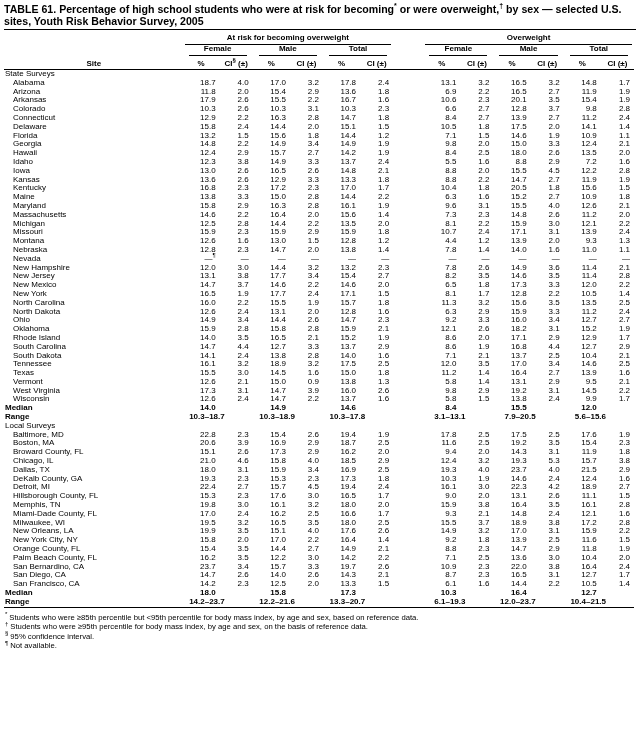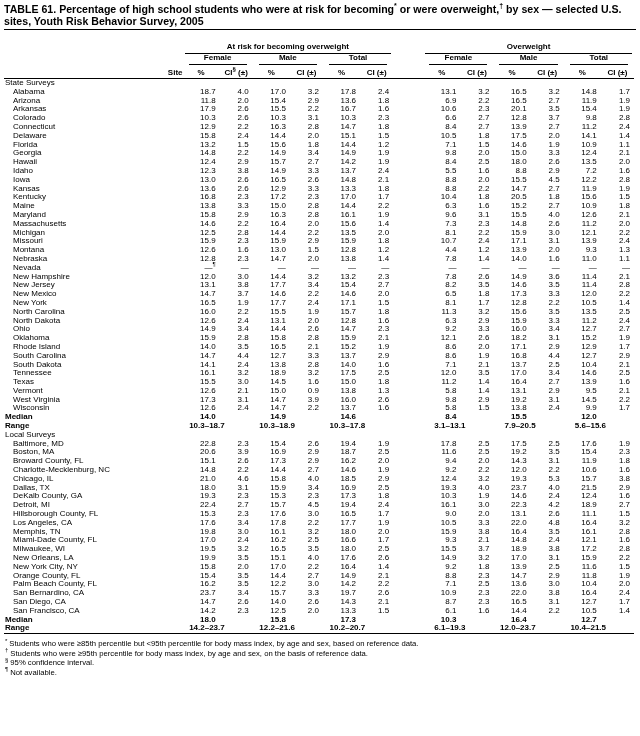--- a/index.html
+++ b/index.html
@@ -4,28 +4,28 @@
 <style>
   html,body{margin:0;padding:0;width:640px;height:736px;overflow:hidden;background:#ffffff;}
   body{font-family:"Liberation Sans","DejaVu Sans",sans-serif;color:#000;}
   .page{padding:3px 4px 0 4px;}
   .title{font-size:10.6px;font-weight:bold;line-height:12px;}
   .title sup{font-size:7px;line-height:0;}
   .title-rule{border-bottom:1px solid #000;margin-top:2px;}
   table{border-collapse:collapse;table-layout:fixed;width:630px;border-bottom:1px solid #000;margin-top:1px;}
   th,td{padding:0;font-size:8px;line-height:8.8px;font-weight:normal;vertical-align:bottom;overflow:visible;}
   thead th{font-weight:bold;}
-  .group-row td,.group-row th{height:23px;}
+  .group-row td,.group-row th{height:14px;}
   .sex-row td,.sex-row th{height:11px;}
   .measure-row th{height:13px;border-bottom:1px solid #000;}
   .u{display:block;border-bottom:1px solid #000;padding-bottom:1px;text-align:center;margin:0 2px;}
   .sexu{margin:0 6px;}
   .measure-cell{text-align:center;white-space:nowrap;}
   .measure-cell sup{font-size:6px;line-height:0;}
-  .site-header{text-align:right;vertical-align:bottom;padding-left:1px;}
+  .site-header{text-align:center;vertical-align:bottom;padding-left:1px;}
   tbody td{height:8.8px;white-space:nowrap;}
   .section-cell{font-weight:normal;padding-left:1px;}
   .site-cell{text-align:left;}
   .indent{padding-left:9px;}
   .summary{font-weight:bold;padding-left:1px;}
   .num{text-align:right;padding-right:4px;}
   .num sup{font-size:6px;line-height:0;}
   .range-val{padding-right:28px;margin-left:36px;}
   .median-row td,.range-row td{font-weight:bold;}
   .footnotes{margin-top:5px;padding-left:1px;}
@@ -777,36 +777,20 @@
           <td class="num">2.0</td>
           <td class="gap"></td>
           <td class="num">9.4</td>
           <td class="num">2.0</td>
           <td class="num">14.3</td>
           <td class="num">3.1</td>
           <td class="num">11.9</td>
           <td class="num">1.8</td>
         </tr>
         <tr class="data-row">
-          <td class="site-cell indent">Charlotte-Mecklenburg, NC</td>
-          <td class="num">14.8</td>
-          <td class="num">2.2</td>
-          <td class="num">14.4</td>
-          <td class="num">2.7</td>
-          <td class="num">14.6</td>
-          <td class="num">1.9</td>
-          <td class="gap"></td>
-          <td class="num">9.2</td>
-          <td class="num">2.2</td>
-          <td class="num">12.0</td>
-          <td class="num">2.2</td>
-          <td class="num">10.6</td>
-          <td class="num">1.6</td>
-        </tr>
-        <tr class="data-row">
           <td class="site-cell indent">Chicago, IL</td>
           <td class="num">21.0</td>
           <td class="num">4.6</td>
           <td class="num">15.8</td>
           <td class="num">4.0</td>
           <td class="num">18.5</td>
           <td class="num">2.9</td>
           <td class="gap"></td>
           <td class="num">12.4</td>
           <td class="num">3.2</td>
@@ -873,36 +857,20 @@
           <td class="num">1.7</td>
           <td class="gap"></td>
           <td class="num">9.0</td>
           <td class="num">2.0</td>
           <td class="num">13.1</td>
           <td class="num">2.6</td>
           <td class="num">11.1</td>
           <td class="num">1.5</td>
         </tr>
         <tr class="data-row">
-          <td class="site-cell indent">Los Angeles, CA</td>
-          <td class="num">17.6</td>
-          <td class="num">3.4</td>
-          <td class="num">17.8</td>
-          <td class="num">2.2</td>
-          <td class="num">17.7</td>
-          <td class="num">1.9</td>
-          <td class="gap"></td>
-          <td class="num">10.5</td>
-          <td class="num">3.3</td>
-          <td class="num">22.0</td>
-          <td class="num">4.8</td>
-          <td class="num">16.4</td>
-          <td class="num">3.2</td>
-        </tr>
-        <tr class="data-row">
           <td class="site-cell indent">Memphis, TN</td>
           <td class="num">19.8</td>
           <td class="num">3.0</td>
           <td class="num">16.1</td>
           <td class="num">3.2</td>
           <td class="num">18.0</td>
           <td class="num">2.0</td>
           <td class="gap"></td>
           <td class="num">15.9</td>
           <td class="num">3.8</td>
@@ -1068,21 +1036,21 @@
           <td class="num"></td>
           <td class="num">16.4</td>
           <td class="num"></td>
           <td class="num">12.7</td>
           <td class="num"></td>
         </tr>
         <tr class="range-row">
           <td class="site-cell summary">Range</td>
           <td class="num range-val" colspan="2">14.2–23.7</td>
           <td class="num range-val" colspan="2">12.2–21.6</td>
-          <td class="num range-val" colspan="2">10.2–20.7</td>
+          <td class="num range-val" colspan="2">13.3–20.7</td>
           <td class="gap"></td>
           <td class="num range-val" colspan="2">6.1–19.3</td>
           <td class="num range-val" colspan="2">12.0–23.7</td>
           <td class="num range-val" colspan="2">10.4–21.5</td>
         </tr>
       </tbody>
   </table>
 
   <div class="footnotes">
     <div class="footnote"><sup>*</sup><span>Students who were ≥85th percentile but &lt;95th percentile for body mass index, by age and sex, based on reference data.</span></div>

